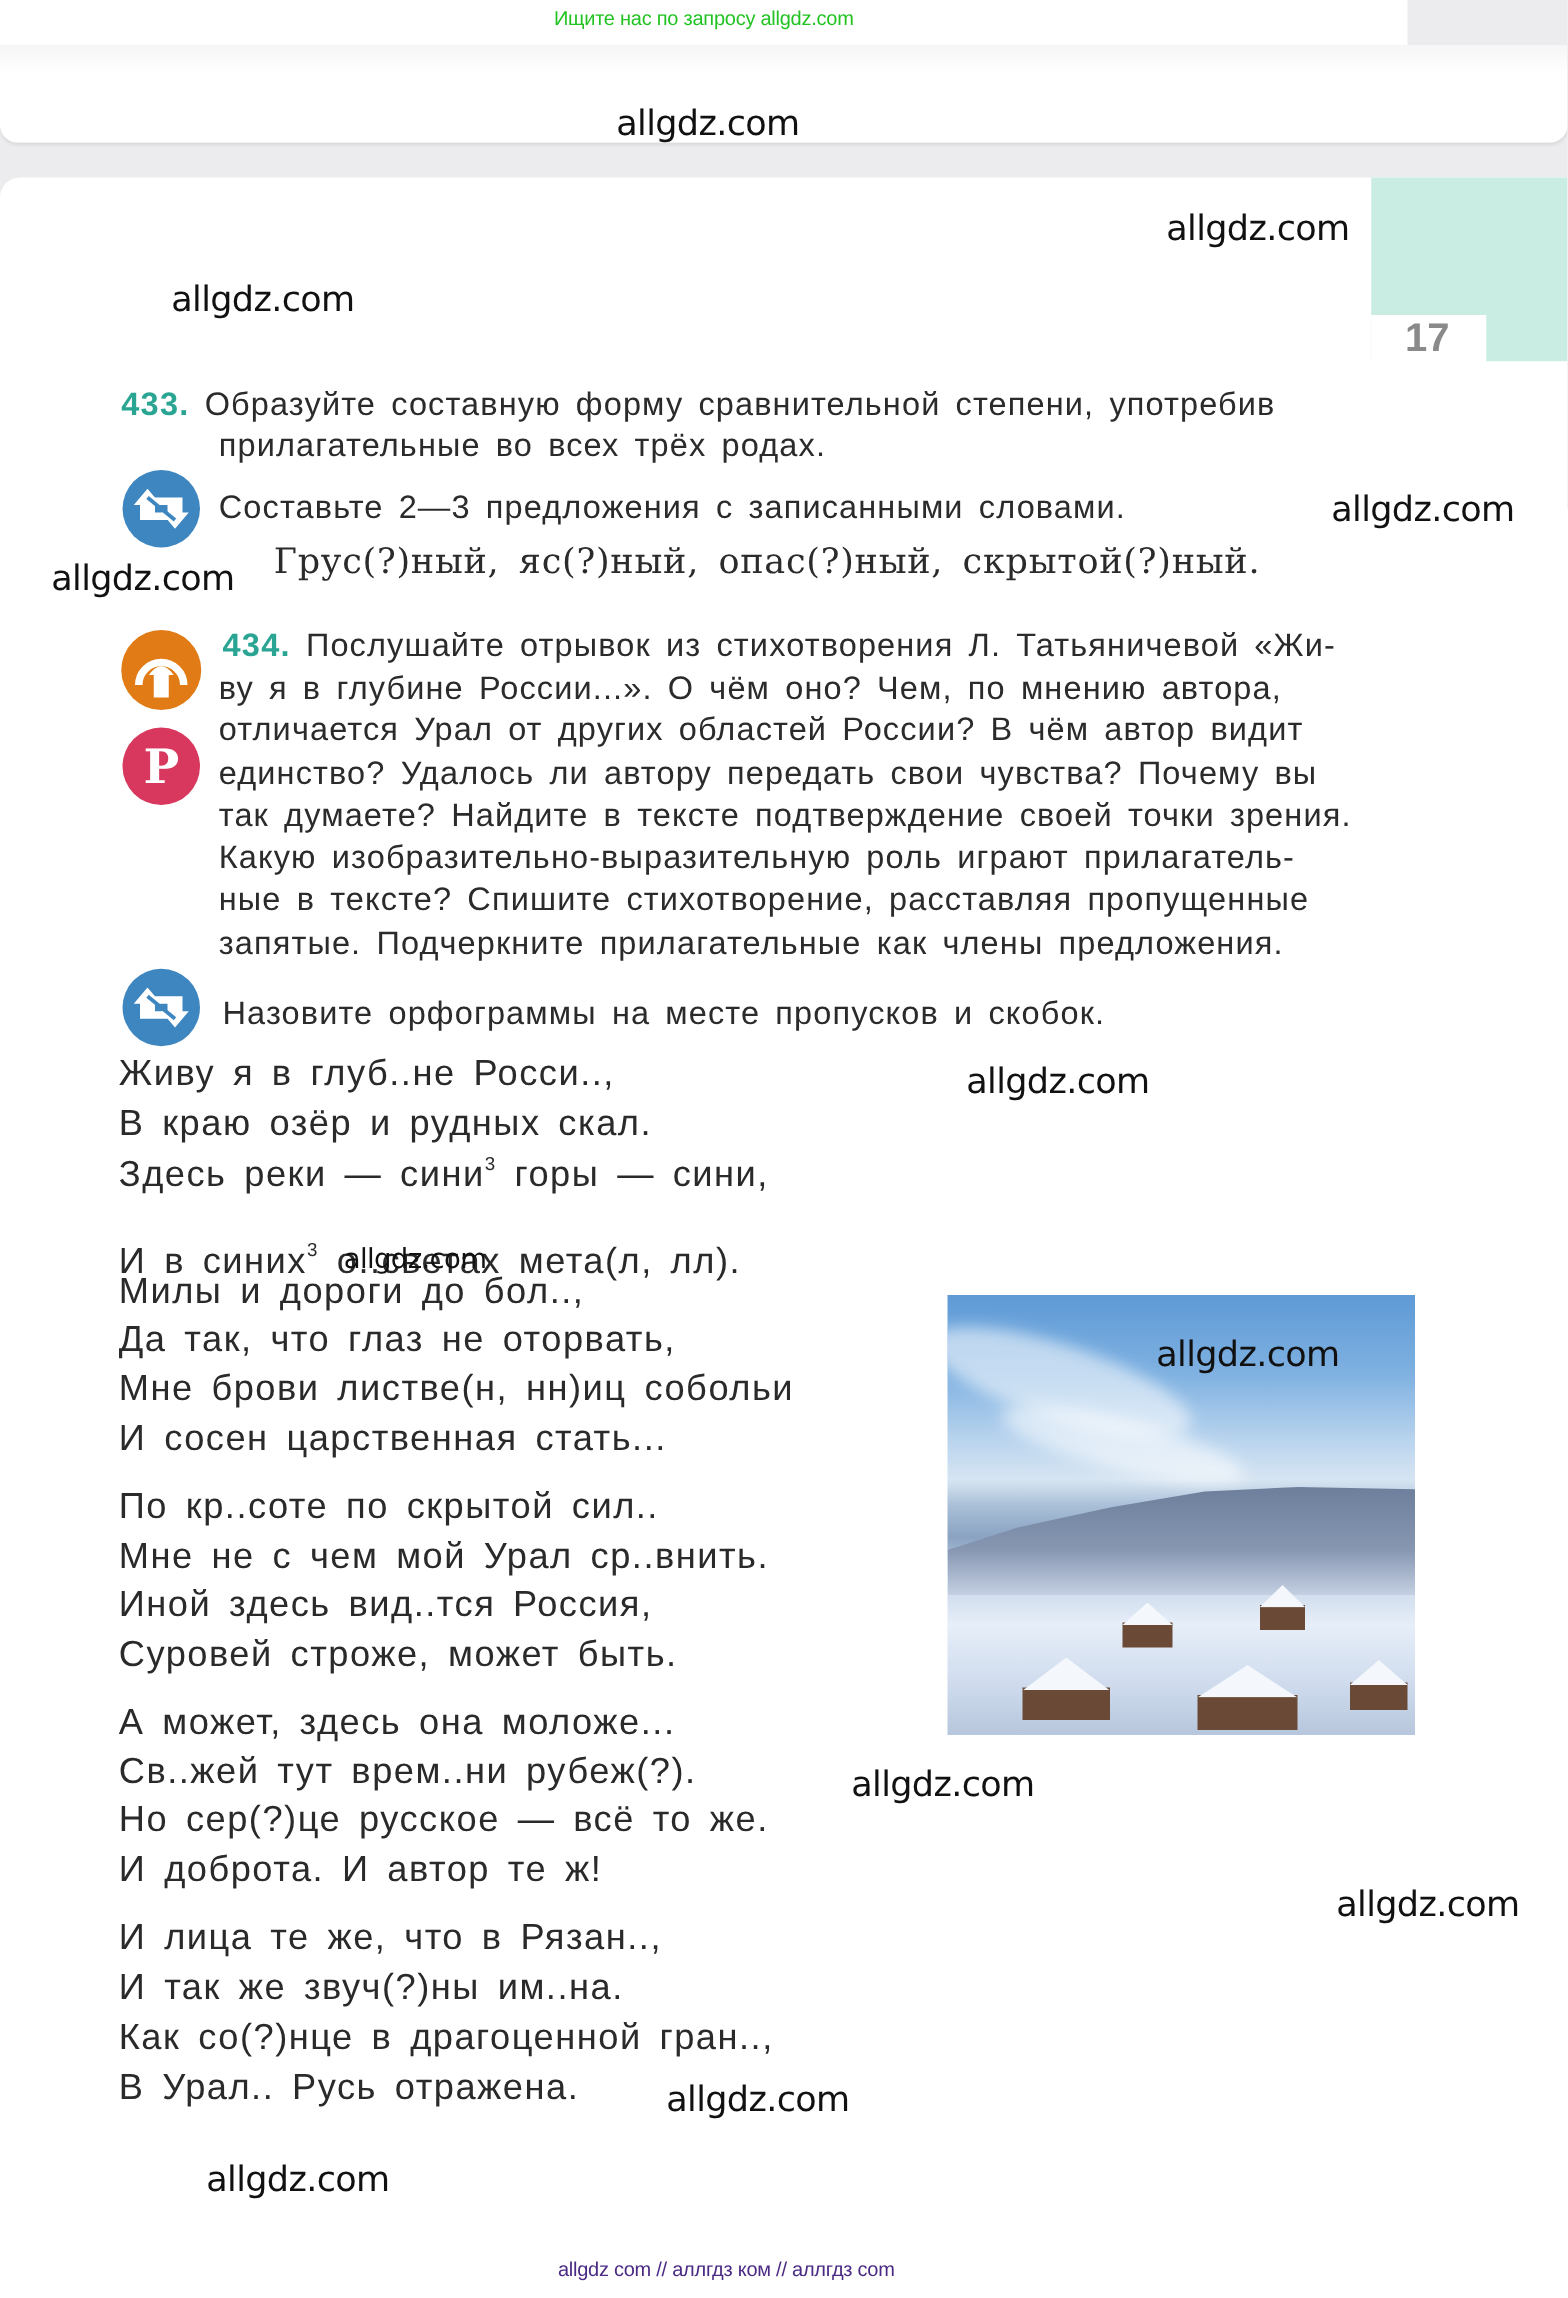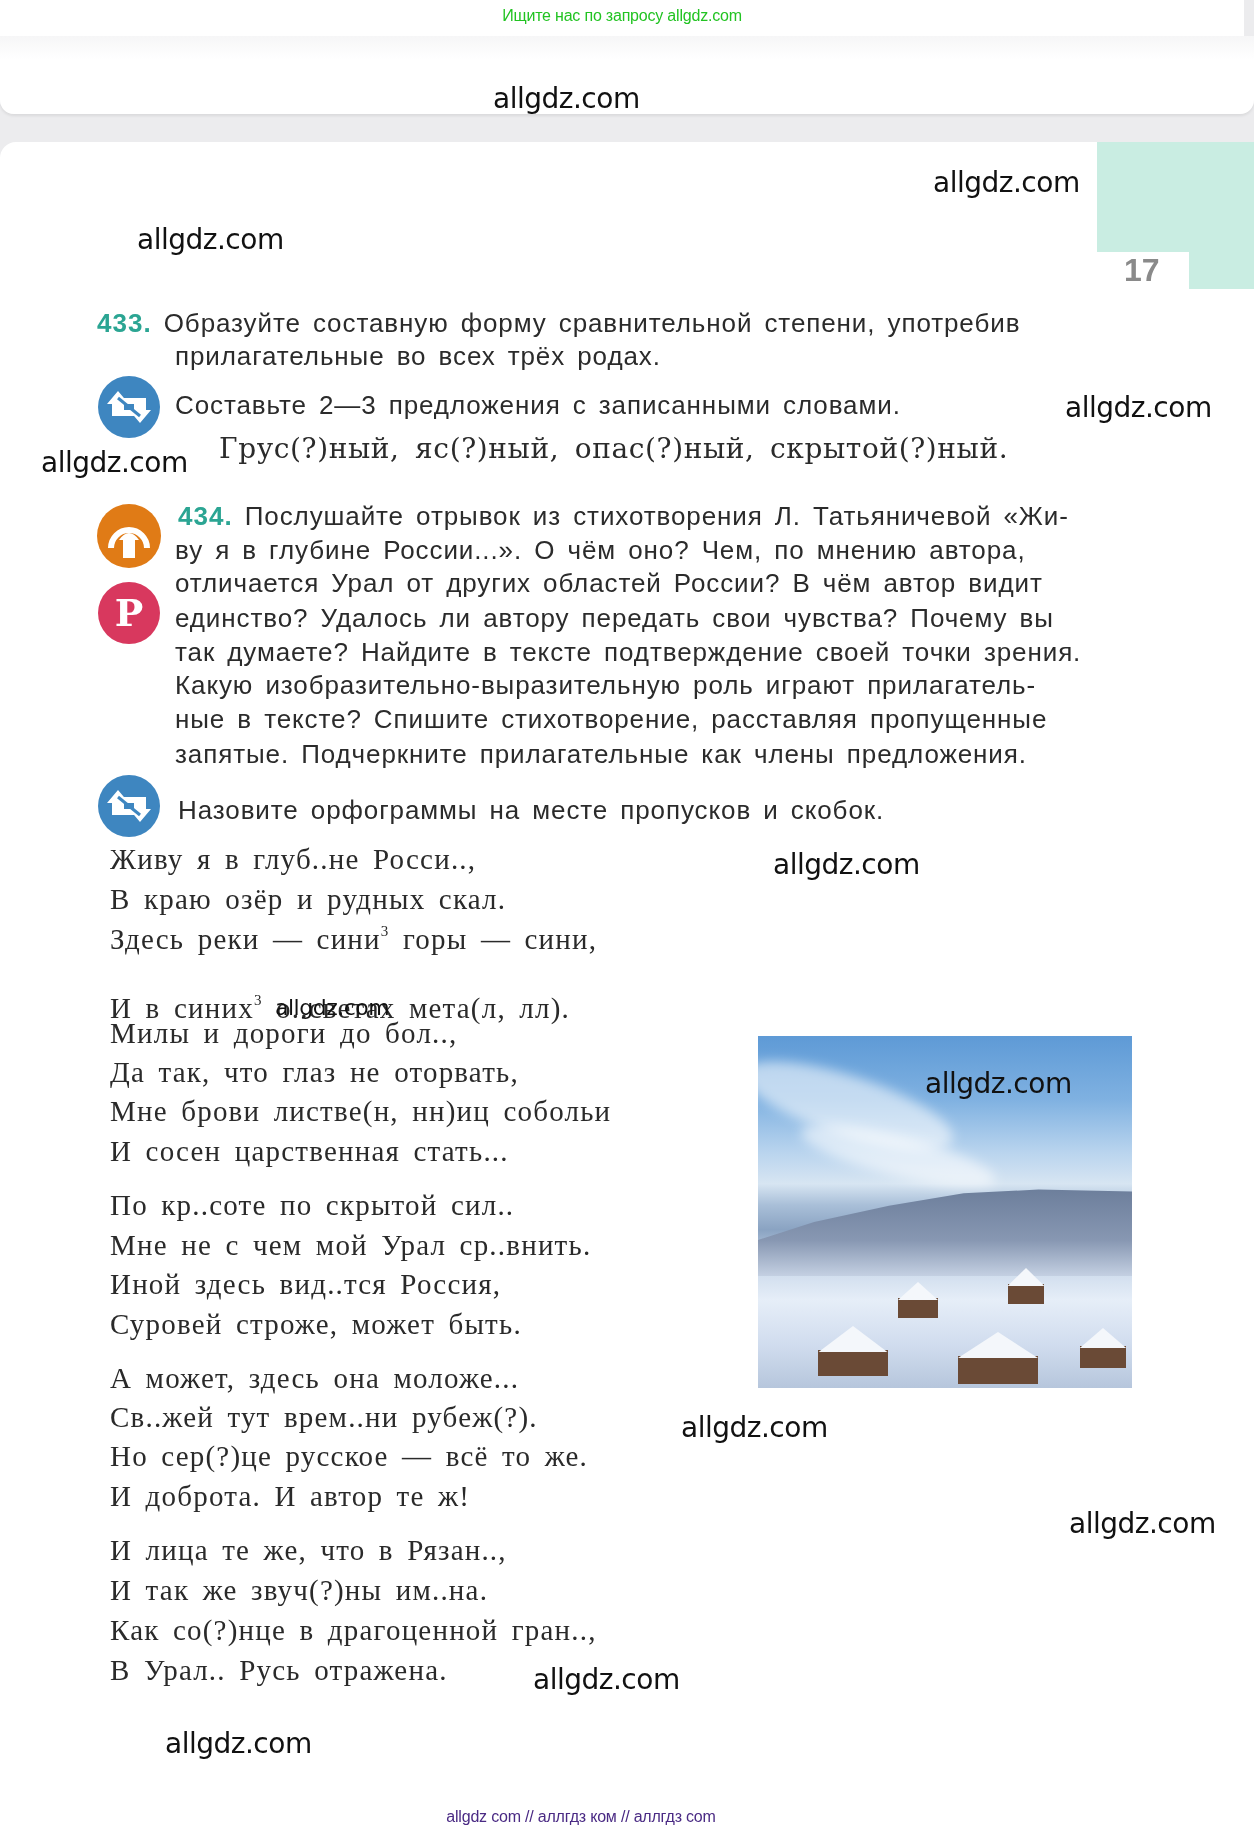--- a/index.html
+++ b/index.html
@@ -1,20 +1,20 @@
 <!DOCTYPE html>
 <html><head>
   <meta charset="utf-8">
   <style>
     * { margin: 0; padding: 0; box-sizing: border-box; }
     html, body { width: 1254px; height: 1838px; background: #ececee; overflow: hidden; }
     body { position: relative; font-family: "Liberation Sans", sans-serif; }
 
     .topbar {
-      position: absolute; left: 0; top: 0; width: 1244px; height: 36px;
+      position: absolute; left: 0; top: 0; width: 1126px; height: 36px;
       background: #ffffff; text-align: center;
     }
     .topbar .promo {
       display: inline-block; margin-top: 7px; font-size: 16px; color: #22c322;
       font-family: "Liberation Sans", sans-serif; letter-spacing: -0.2px;
     }
     .header-card {
       position: absolute; left: 0; top: 36px; width: 1254px; height: 78px;
       background: linear-gradient(#f6f6f7, #ffffff 30%);
       border-radius: 0 0 14px 14px;
@@ -56,21 +56,21 @@
     .icon { position: absolute; border-radius: 50%; }
     .icon-reload { width: 62px; height: 62px; background: #3e86c0; }
     .icon-reload svg { width: 62px; height: 62px; }
     .icon-headphones { width: 64px; height: 64px; background: #e07b16; }
     .icon-headphones svg { width: 64px; height: 64px; }
     .icon-p { width: 62px; height: 62px; background: #d8385e; color: #fff;
       font-family: "DejaVu Serif", serif; font-weight: bold; font-size: 38px;
       text-align: center; line-height: 62px; }
 
     .poem-line {
-      position: absolute; left: 110px; font-family: Liberation Serif, serif; font-size: 29px;
+      position: absolute; left: 95px; font-family: Liberation Sans, sans-serif; font-size: 29px;
       color: #2a2a2a; white-space: nowrap; letter-spacing: 1.2px; word-spacing: 5px;
     }
     .poem-line sup { font-size: 15px; vertical-align: 13px; }
 
     .photo {
       position: absolute; left: 758px; top: 1036px; width: 374px; height: 352px;
       overflow: hidden;
       background: linear-gradient(180deg, #5e9ad6 0%, #7fb1e1 18%, #b9d4ee 33%, #d7e5f2 42%, #a9bfd8 48%, #8aa3c2 55%, #c9d8ea 65%, #e6eef8 75%, #d0dcee 88%, #b6c6dc 100%);
     }
     .photo .cloud { position: absolute; background: rgba(255,255,255,0.55); border-radius: 50%; filter: blur(6px); }

